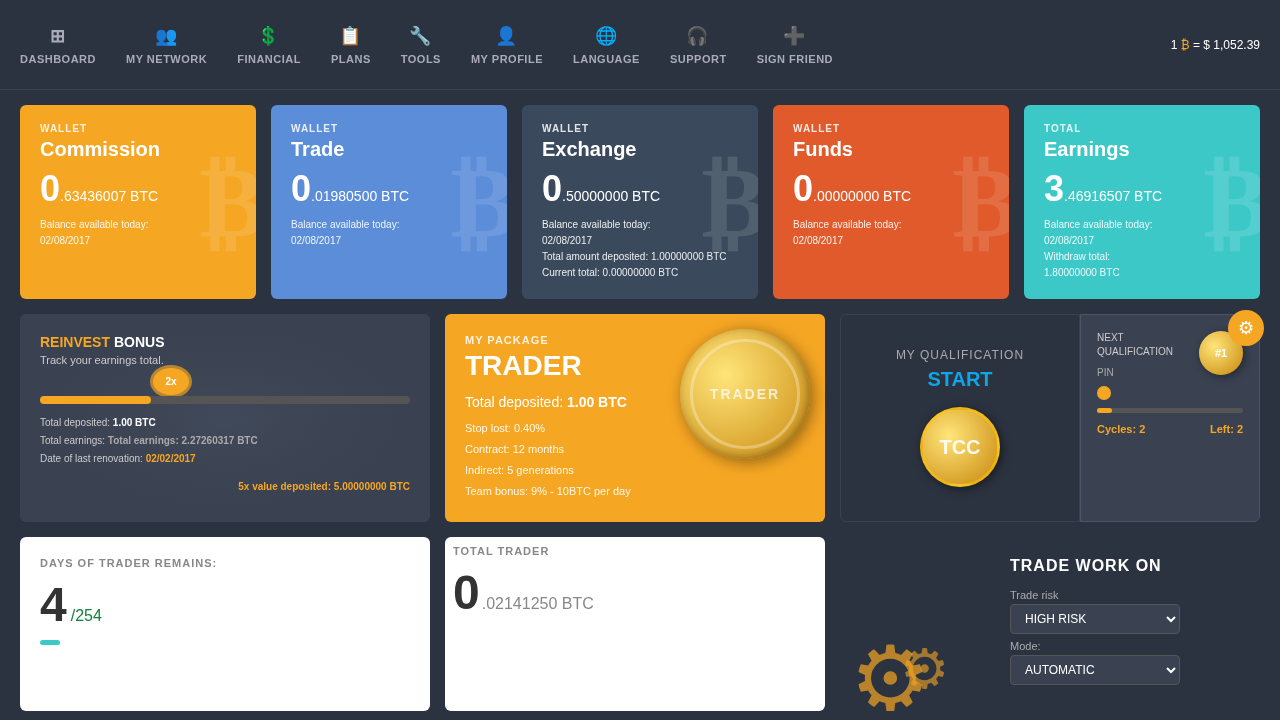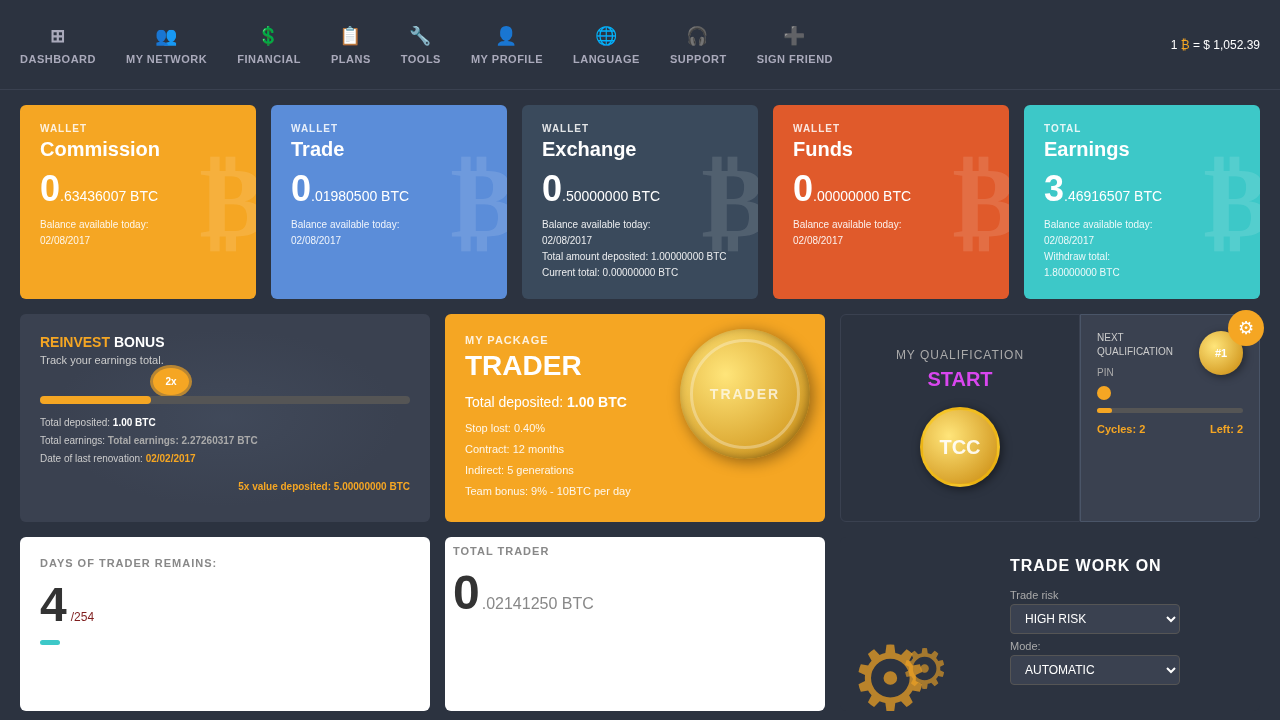--- a/index.html
+++ b/index.html
@@ -298,21 +298,21 @@
     .qual-label {
       font-size: 12px;
       color: #aaa;
       letter-spacing: 1px;
       margin-bottom: 6px;
       text-align: center;
     }
     .qual-status {
       font-size: 20px;
       font-weight: bold;
-      color: #d946ef;
+      color: #0ea5e9;
       margin-bottom: 16px;
       text-align: center;
     }
     .tcc-coin {
       width: 80px;
       height: 80px;
       border-radius: 50%;
       background: radial-gradient(circle at 35% 35%, #ffe57a, #c8860a);
       display: flex;
       align-items: center;
@@ -419,21 +419,21 @@
       letter-spacing: 1px;
       color: #888;
       margin-bottom: 8px;
     }
     .days-amount {
       display: flex;
       align-items: baseline;
       gap: 4px;
     }
     .days-amount .big { font-size: 48px; font-weight: bold; color: #333; }
-    .days-amount .small { font-size: 12px; color: #7f1d1d; }
+    .days-amount .small { font-size: 16px; color: #15803d; }
     .days-progress {
       width: 20px;
       height: 5px;
       background: #3dc8c8;
       border-radius: 3px;
       margin-top: 8px;
     }
 
     .total-trader-card {
       flex: 0 0 380px;

